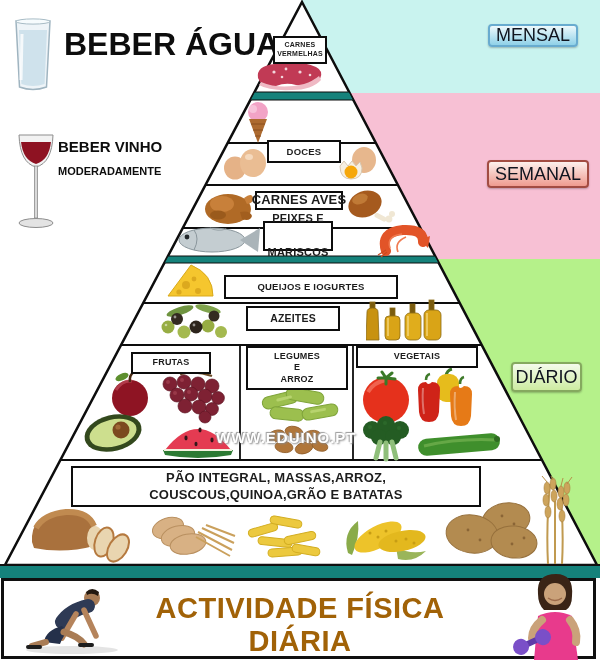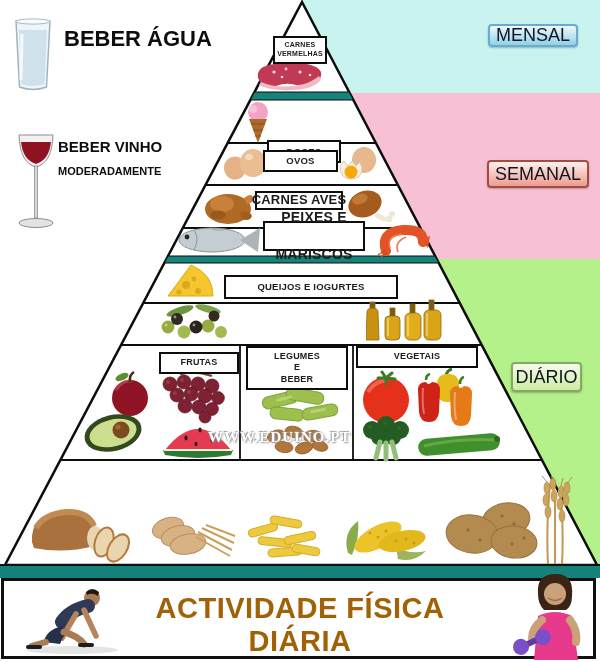--- a/index.html
+++ b/index.html
@@ -72,21 +72,21 @@
   </svg>
 
   <div class="food" style="left:12px;top:18px;">
     <svg width="42" height="74" viewBox="0 0 42 74">
       <path d="M4,3 L38,3 L34.5,69 Q21,74 7.5,69 Z" fill="#eef4f8" stroke="#9fb4c0" stroke-width="1.5"></path>
       <path d="M7,12 L35,12 L32.6,66 Q21,70 9.4,66 Z" fill="#cfe2ec"></path>
       <ellipse cx="21" cy="3.5" rx="17" ry="2.6" fill="#f6fbfd" stroke="#a8bcc6"></ellipse>
       <path d="M10,16 L9,62" stroke="#ffffff" stroke-width="3" opacity=".8"></path>
     </svg>
   </div>
-  <div class="side-text" style="left:64px;top:26px;font-size:22px;">BEBER ÁGUA</div>
+  <div class="side-text" style="left:64px;top:26px;font-size:32px;">BEBER ÁGUA</div>
 
   <div class="food" style="left:14px;top:133px;">
     <svg width="44" height="100" viewBox="0 0 44 100">
       <path d="M5,2 H39 Q38,30 22,34 Q6,30 5,2 Z" fill="#f2f2f2" stroke="#8d8d8d"></path>
       <path d="M7,9 H37 Q35,27 22,31 Q9,27 7,9 Z" fill="#8e1222"></path>
       <rect x="20.4" y="33" width="3.2" height="52" fill="#d9d9d9" stroke="#8d8d8d" stroke-width=".8"></rect>
       <ellipse cx="22" cy="90" rx="17" ry="4.5" fill="#e3e3e3" stroke="#8d8d8d"></ellipse>
     </svg>
   </div>
   <div class="side-text" style="left:58px;top:138px;font-size:15px;">BEBER VINHO</div>
@@ -447,46 +447,50 @@
     </svg>
   </div>
 
   <div class="plabel" style="left:273px;top:36px;width:54px;height:28px;font-size:7px;">
     <span>CARNES</span>
       <span>VERMELHAS</span>
   </div>
   <div class="plabel" style="left:267px;top:112px;width:74px;height:23px;font-size:9.5px;margin-top:28px;">
     <span>DOCES</span>
   </div>
-  <div class="plabel" style="left:263px;top:150px;width:75px;height:22px;font-size:9.5px;">
-    <span>OVOS</span>
-  </div>
   <div class="plabel" style="left:255px;top:191px;width:88px;height:19px;font-size:13px;">
     <span>CARNES AVES</span>
   </div>
-  <div class="plabel" style="left:263px;top:221px;width:102px;height:30px;font-size:14px;gap:20px;">
+  <div class="plabel" style="left:263px;top:221px;width:70px;height:30px;font-size:11px;gap:20px;">
     <span>PEIXES E</span>
       <span>MARISCOS</span>
   </div>
   <div class="plabel" style="left:224px;top:275px;width:174px;height:24px;font-size:9.5px;">
     <span>QUEIJOS E IOGURTES</span>
   </div>
-  <div class="plabel" style="left:131px;top:352px;width:80px;height:22px;font-size:9px;margin-left:28px;">
+  <div class="plabel" style="left:246px;top:306px;width:94px;height:25px;font-size:10.5px;">
+    <span>AZEITES</span>
+  </div>
+  <div class="plabel" style="left:131px;top:352px;width:80px;height:22px;font-size:9px;">
     <span>FRUTAS</span>
   </div>
   <div class="plabel" style="left:246px;top:346px;width:102px;height:44px;font-size:9px;">
     <span>LEGUMES</span>
       <span>E</span>
-      <span>BEBER</span>
+      <span>ARROZ</span>
   </div>
   <div class="plabel" style="left:356px;top:346px;width:122px;height:22px;font-size:9px;">
     <span>VEGETAIS</span>
   </div>
-
-  <div class="watermark" style="left:208px;top:429px;font-family:Liberation Serif, serif;">WWW.EDUINO.PT</div>
+  <div class="plabel" style="left:71px;top:466px;width:410px;height:41px;font-size:13px;">
+    <span>PÃO INTEGRAL, MASSAS,ARROZ,</span>
+      <span>COUSCOUS,QUINOA,GRÃO E BATATAS</span>
+  </div>
+
+  <div class="watermark" style="left:216px;top:429px;">WWW.EDUINO.PT</div>
 
   <div class="teal-bar" style="top:564px;height:14px;"></div>
   <div class="footer-box"></div>
 
   <div class="food" style="left:20px;top:586px;z-index:25;">
     <svg width="104" height="70" viewBox="0 0 104 70">
       <ellipse cx="52" cy="64" rx="46" ry="4" fill="#e4e4e4"></ellipse>
       <circle cx="72" cy="12" r="8" fill="#a97c55"></circle>
       <path d="M66,6 Q72,0 79,6 L78,10 Q72,6 67,9 Z" fill="#241910"></path>
       <path d="M68,20 Q50,24 42,36" stroke="#2e3a55" stroke-width="14" fill="none" stroke-linecap="round"></path>

